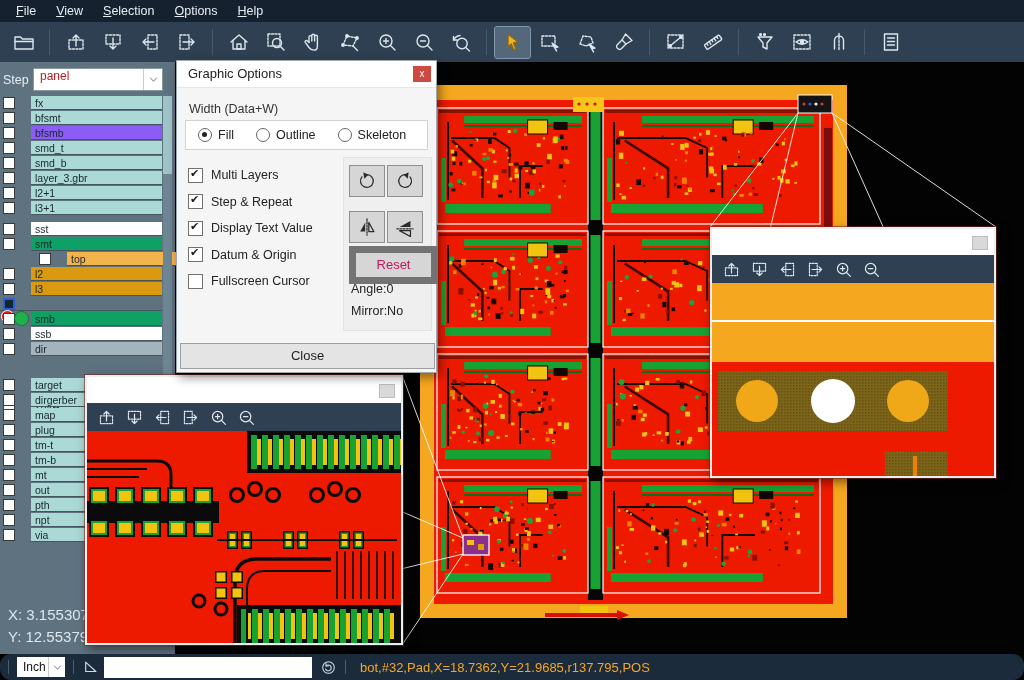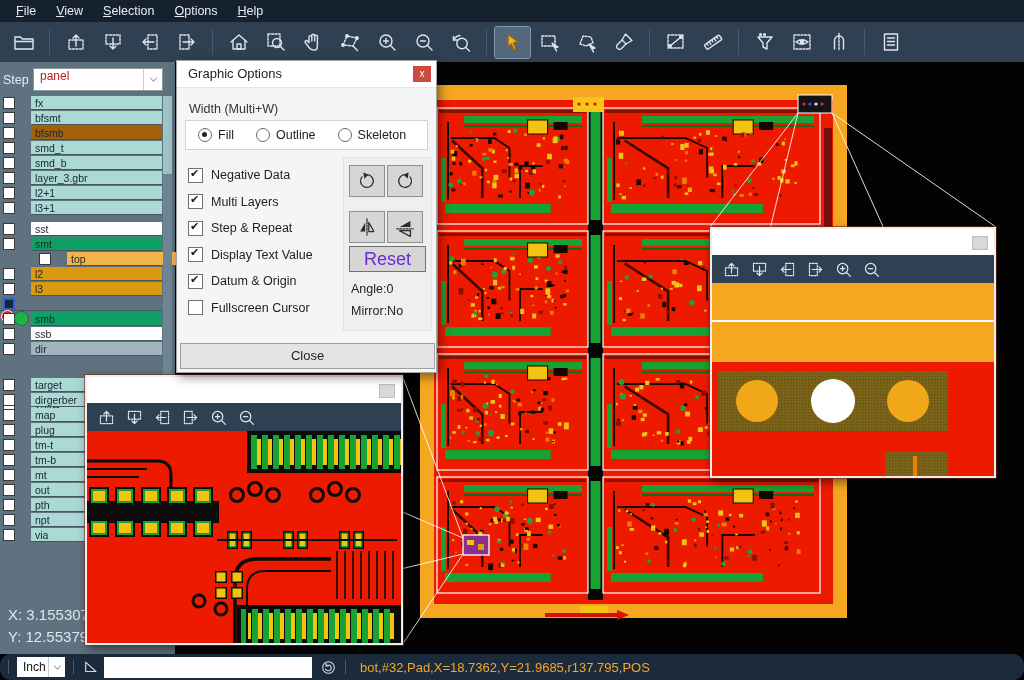--- a/index.html
+++ b/index.html
@@ -75,21 +75,21 @@
   .cklist{position:absolute;left:11px;top:101px;width:152px;}
   .ckrow{display:flex;align-items:center;height:26.5px;font-size:12.5px;color:#222;}
   .ck{width:13px;height:13px;background:#FFF;border:1px solid #707070;margin-right:8px;
       position:relative;flex:none;}
   .ck.checked::after{content:'\2714';position:absolute;left:1px;top:-2px;font-size:11px;color:#1A1A1A;}
   .xfpanel{position:absolute;left:166px;top:96px;width:87px;height:172px;background:#EFEFEF;
            border:1px solid #E2E2E2;}
   .xfbtn{position:absolute;width:36px;height:32px;background:#D6D6D6;border:1px solid #8F8F8F;
          display:flex;align-items:center;justify-content:center;box-sizing:border-box;}
   .dreset{position:absolute;left:5px;top:88px;width:75px;height:24px;background:#D6D6D6;
-          border:1px solid #737373;font-size:18px;color:#6d28d9;text-align:center;line-height:24px;}
+          border:7px solid #737373;font-size:13px;color:#be185d;text-align:center;line-height:24px;}
   .dangle{position:absolute;left:7px;top:124px;font-size:12.5px;color:#222;}
   .dmirror{position:absolute;left:7px;top:146px;font-size:12.5px;color:#222;}
   .dclosebtn{position:absolute;left:3px;top:282px;width:253px;height:24px;background:#E4E4E4;
              border:1px solid #9E9E9E;font-size:13px;color:#222;text-align:center;line-height:24px;}
   
   .statusbar{position:absolute;left:0;top:654px;width:100%;height:26px;background:#1B2B3B;
              display:flex;align-items:center;z-index:8;box-sizing:border-box;border-radius:11px;}
   .ssep{width:1px;height:14px;background:#4A5D6E;margin:0 8px;flex:none;}
   .unitbox{width:48px;height:20px;background:#FFF;display:flex;align-items:center;font-size:12px;
            color:#111;margin-left:0;flex:none;}
@@ -1068,21 +1068,21 @@
           <span class="lab" style="background:#ABD9D5">fx</span>
         </div>
         <div class="lrow" style="top: 49px;">
           <span class="cb"></span>
           <span class="gut"></span>
           <span class="lab" style="background:#ABD9D5">bfsmt</span>
         </div>
         <div class="lrow" style="top: 64px;">
           <span class="cb"></span>
           <span class="gut"></span>
-          <span class="lab" style="background:#a16207">bfsmb</span>
+          <span class="lab" style="background:#8b5cf6">bfsmb</span>
         </div>
         <div class="lrow" style="top: 79px;">
           <span class="cb"></span>
           <span class="gut"></span>
           <span class="lab" style="background:#ABD9D5">smd_t</span>
         </div>
         <div class="lrow" style="top: 94px;">
           <span class="cb"></span>
           <span class="gut"></span>
           <span class="lab" style="background:#ABD9D5">smd_b</span>
@@ -1467,28 +1467,27 @@
           <circle cx="196" cy="118" r="21" fill="#F0A818"></circle>
           <rect x="173" y="168" width="63" height="25" fill="#7C6418"></rect>
           <rect x="173" y="168" width="63" height="25" fill="url(#dith)"></rect>
           <rect x="201" y="173" width="4" height="20" fill="#F08000"></rect>
         </svg></div>
   </div>
 
   <div class="dialog">
     <div class="dtitle">Graphic Options</div>
     <div class="dclose">x</div>
-    <div class="dwidth">Width (Multi+W)</div>
+    <div class="dwidth">Width (Data+W)</div>
     <div class="radiobox" id="radiobox">
         <span class="radio"><span class="rdo sel"></span>Fill</span>
         <span class="radio"><span class="rdo"></span>Outline</span>
         <span class="radio"><span class="rdo"></span>Skeleton</span>
       </div>
     <div class="cklist" id="cklist">
-        <div class="ckrow"><span class="ck checked"></span>Negative Data</div>
         <div class="ckrow"><span class="ck checked"></span>Multi Layers</div>
         <div class="ckrow"><span class="ck checked"></span>Step &amp; Repeat</div>
         <div class="ckrow"><span class="ck checked"></span>Display Text Value</div>
         <div class="ckrow"><span class="ck checked"></span>Datum &amp; Origin</div>
         <div class="ckrow"><span class="ck"></span>Fullscreen Cursor</div>
       </div>
     <div class="xfpanel">
       <div id="xfbtns">
           <div class="xfbtn" style="left: 5px; top: 7px;">
             <svg width="20" height="20" viewBox="0 0 22 22" fill="none" stroke="#2B2B2B" stroke-width="1.4" stroke-linecap="round" stroke-linejoin="round">

